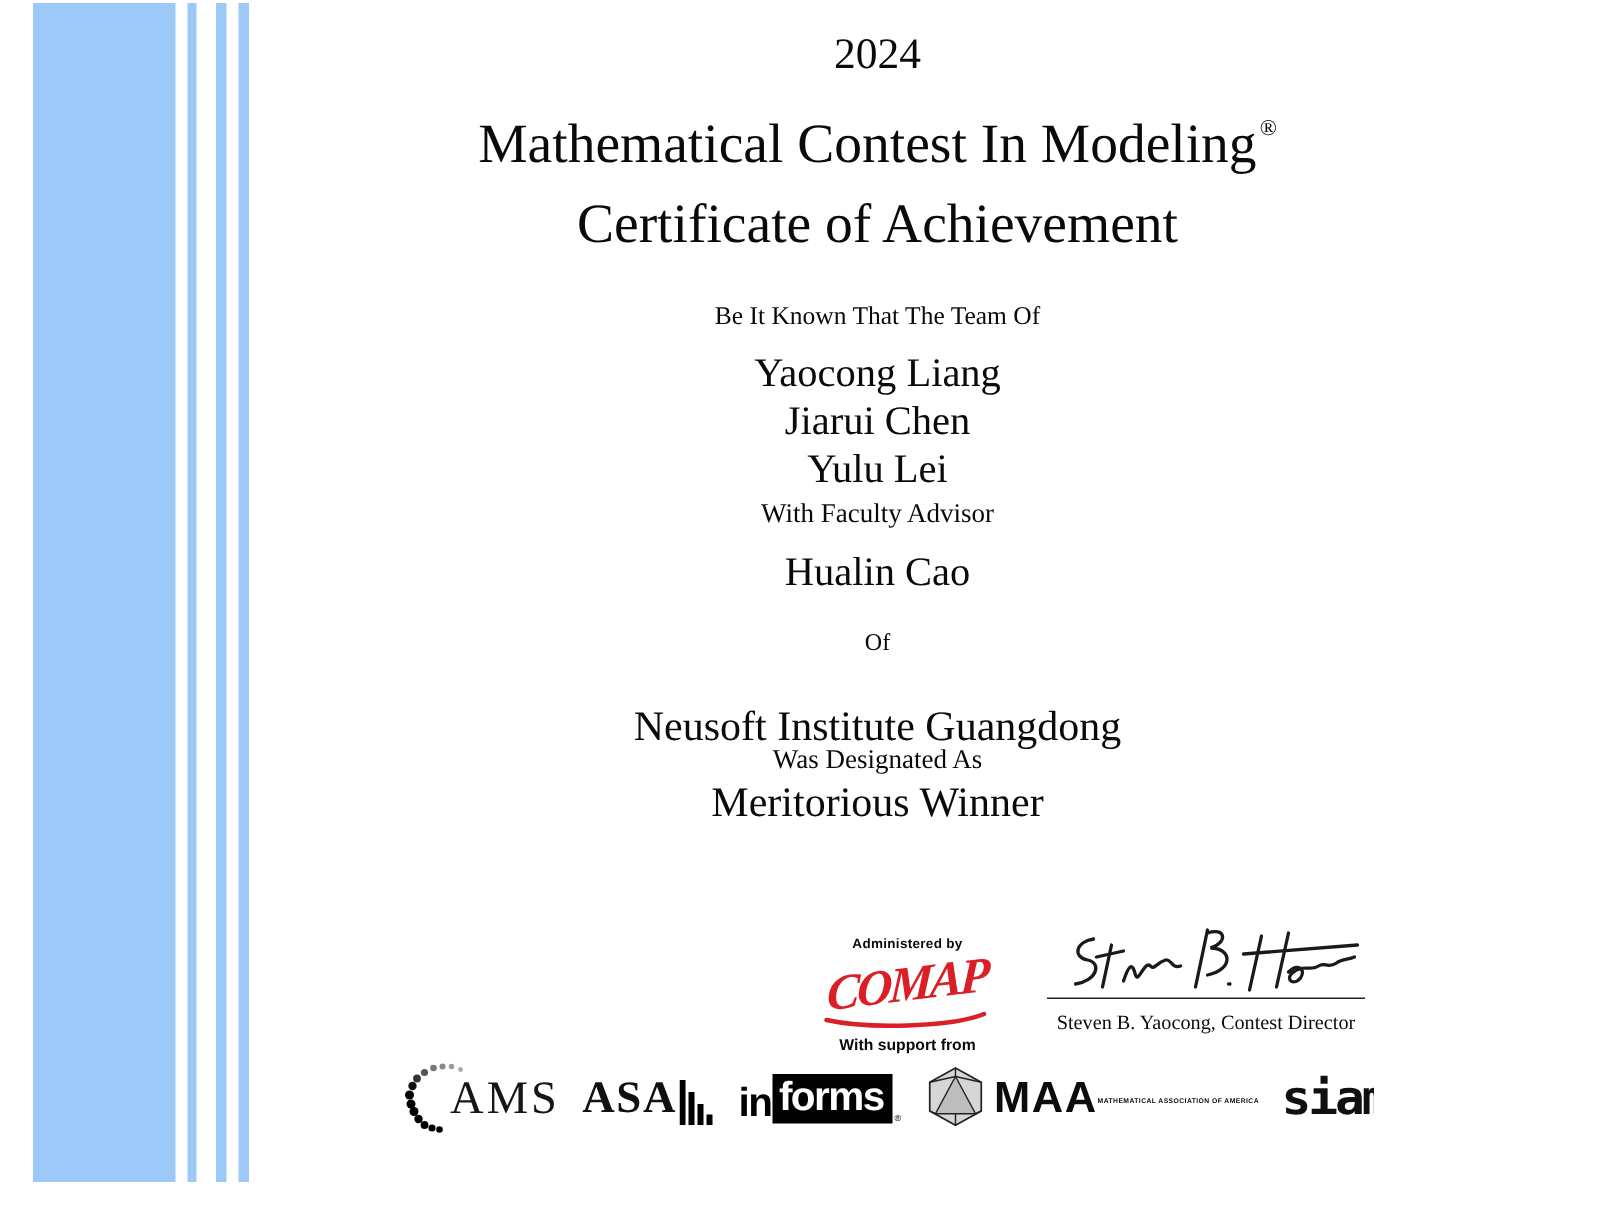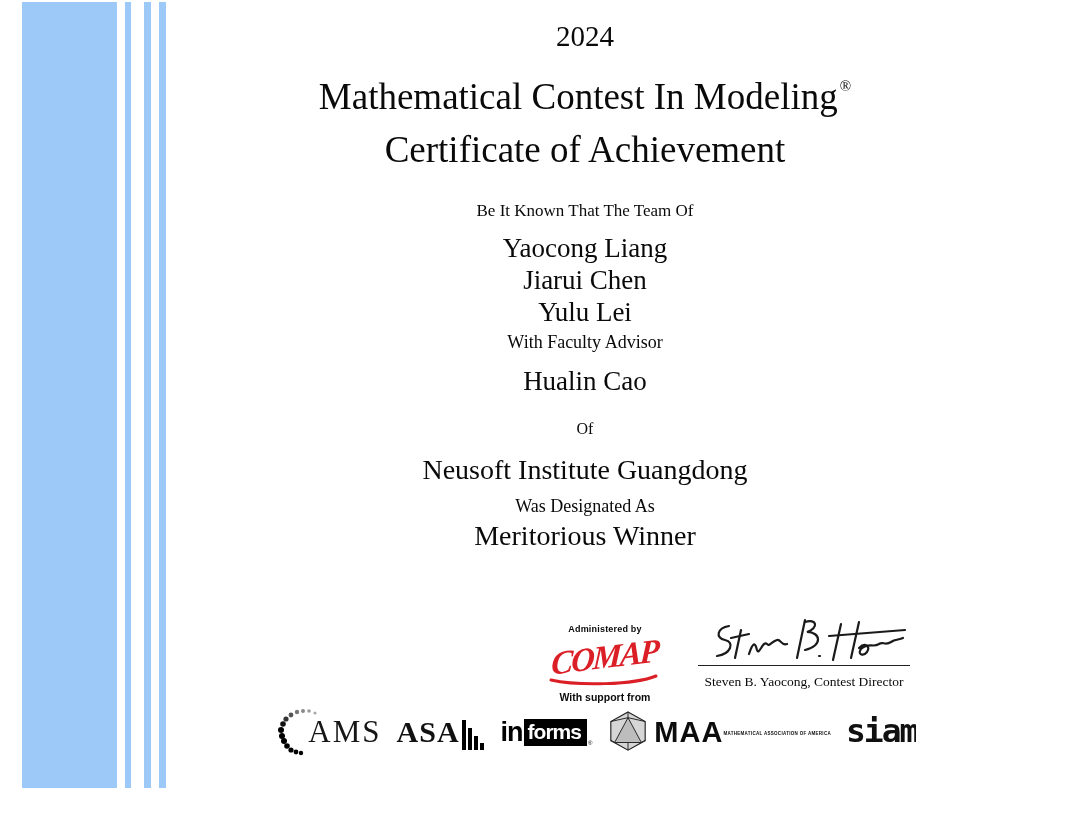--- a/index.html
+++ b/index.html
@@ -19,21 +19,21 @@
   .subtitle{top:129px;font-size:37px;}
   .reg{font-size:15px;vertical-align:18px;margin-left:2px;}
   .small-line{font-size:17px;}
   .team-intro{top:201px;}
   .member0{top:233px;font-size:27px;}
   .member1{top:265px;font-size:27px;}
   .member2{top:297px;font-size:27px;}
   .advisor-intro{top:332px;font-size:18px;}
   .advisor-name{top:366px;font-size:27px;}
   .of-label{top:420px;font-size:16px;}
-  .institution{top:454px;font-size:28px;}
+  .institution{top:469px;font-size:28px;}
   .designation-intro{top:496px;font-size:18px;}
   .designation{top:520px;font-size:28px;}
   
   .sig-col{position:absolute;text-align:center;}
   .sig-left{left:290px;top:618px;width:210px;}
   .sig-right{left:698px;top:614px;width:212px;}
   .sig-svg{display:block;margin:0 auto -3px auto;}
   .sig-svg path{fill:none;stroke:#1a1a1a;stroke-width:2.2;stroke-linecap:round;}
   .sig-line{height:0;border-bottom:1.6px solid #222;width:100%;}
   .sig-caption{margin-top:8px;font-size:13.5px;white-space:nowrap;}
@@ -52,21 +52,21 @@
             font-family:"Liberation Sans",sans-serif;}
   .logo{display:flex;align-items:center;}
   .ams-text{font-family:"Liberation Serif",serif;font-size:31px;letter-spacing:2px;
             margin-left:-15px;color:#161616;}
   .asa-text{font-family:"Liberation Serif",serif;font-weight:bold;font-size:30px;
             letter-spacing:1px;color:#111;}
   .asa-bars{margin-left:2px;margin-top:4px;}
   .informs{align-items:flex-end;}
   .inf-in{font-weight:900;font-size:27px;letter-spacing:-1px;color:#000;line-height:1;}
   .inf-box{background:#000;padding:2px 6px 4px 4px;margin-left:1px;line-height:1;}
-  .inf-forms{font-weight:900;font-size:21px;letter-spacing:-1px;color:#fff;line-height:1;}
+  .inf-forms{font-weight:900;font-size:27px;letter-spacing:-1px;color:#fff;line-height:1;}
   .inf-reg{font-size:6px;color:#000;margin-left:1px;}
   .maa{flex-direction:row;align-items:center;}
   .maa-top{display:flex;align-items:center;gap:5px;}
   .maa-text{font-weight:900;font-size:29px;letter-spacing:1px;color:#0c0c0c;line-height:1;}
   .maa-sub{font-size:4.5px;font-weight:bold;letter-spacing:.3px;margin-top:2px;
            color:#0c0c0c;white-space:nowrap;}
   .siam{align-items:flex-end;}
   .siam-text{font-family:"DejaVu Sans Mono",monospace;font-weight:bold;font-size:33px;
              letter-spacing:-2px;color:#101010;line-height:.9;transform:scaleY(.95);}
   .siam-reg{font-size:7px;color:#000;margin-left:2px;margin-bottom:2px;}

